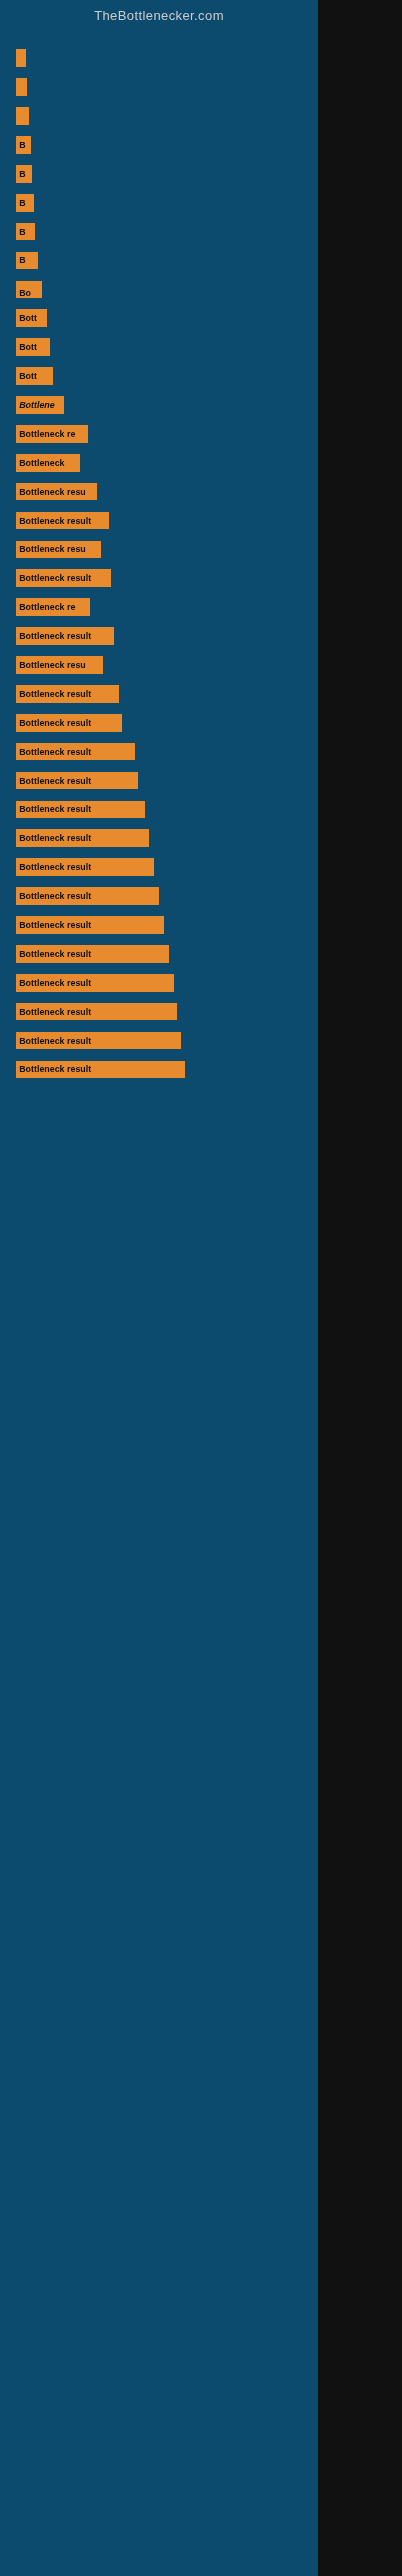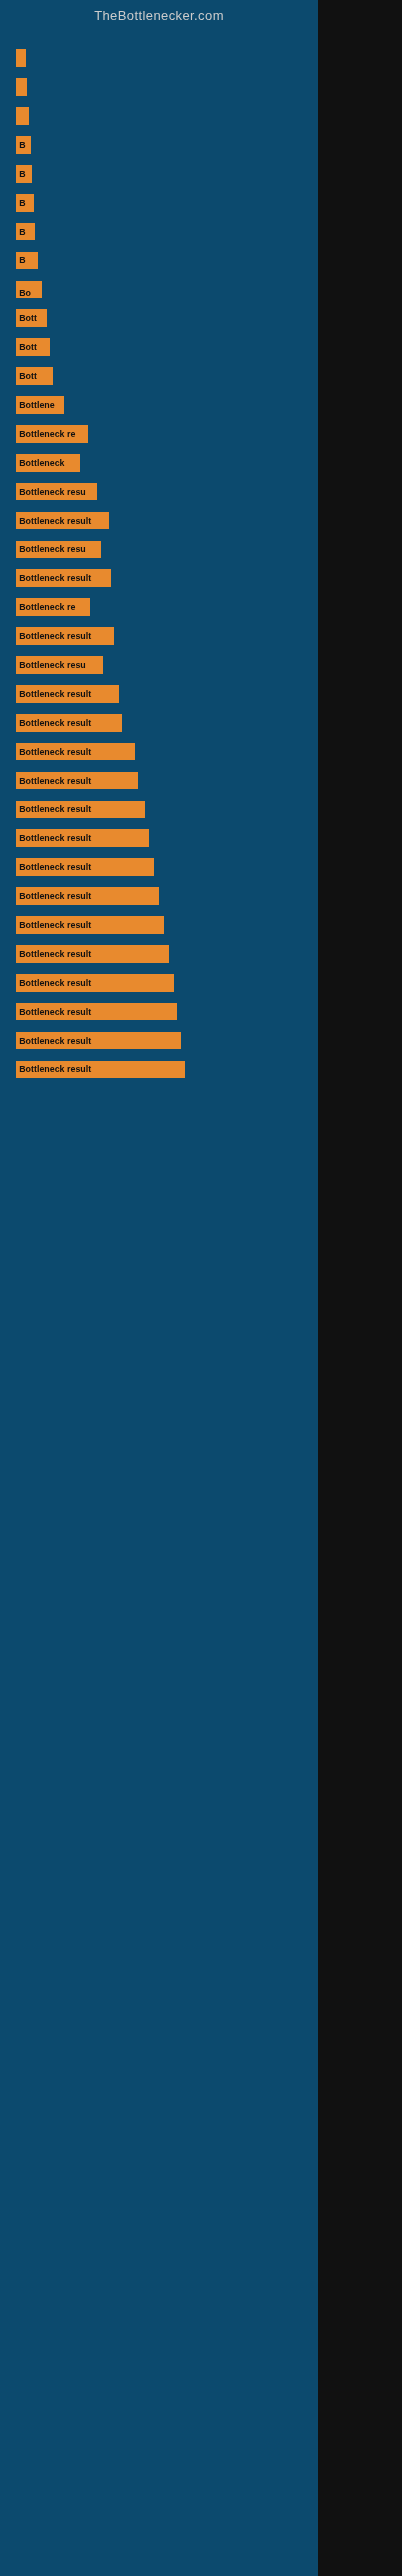--- a/index.html
+++ b/index.html
@@ -120,21 +120,21 @@
         <div class="bar" style="width: 34px;">
           <span class="bar-label">Bott</span>
         </div>
       </div>
       <div class="bar-row">
         <div class="bar" style="width: 37px;">
           <span class="bar-label">Bott</span>
         </div>
       </div>
       <div class="bar-row">
-        <div class="bar" style="width: 48px;">
+        <div class="bar" style="width: 48px; font-style: italic;">
           <span class="bar-label">Bottlene</span>
         </div>
       </div>
       <div class="bar-row">
         <div class="bar" style="width: 72px;">
           <span class="bar-label">Bottleneck re</span>
         </div>
       </div>
       <div class="bar-row">
         <div class="bar" style="width: 64px; align-items: center;">

